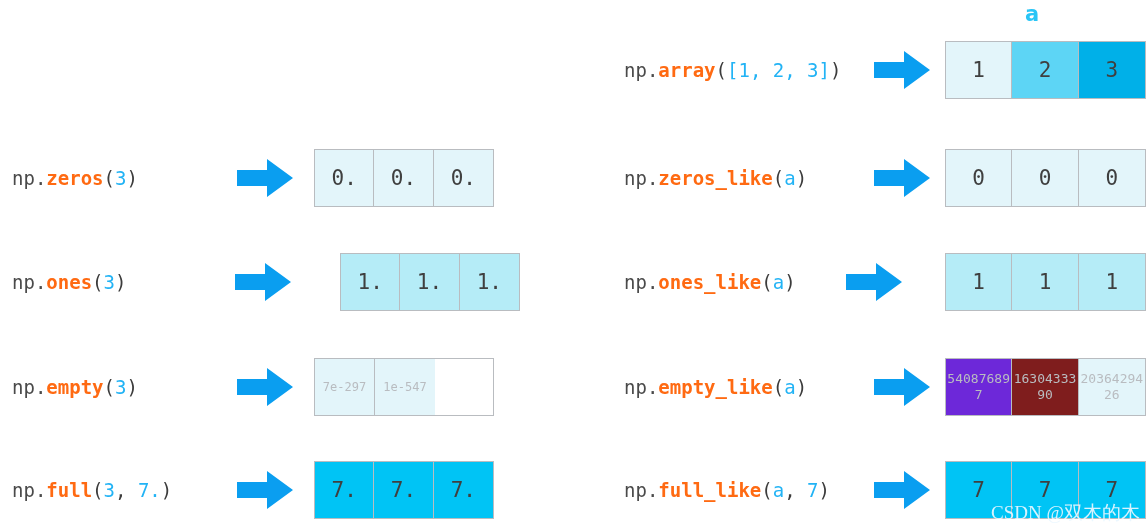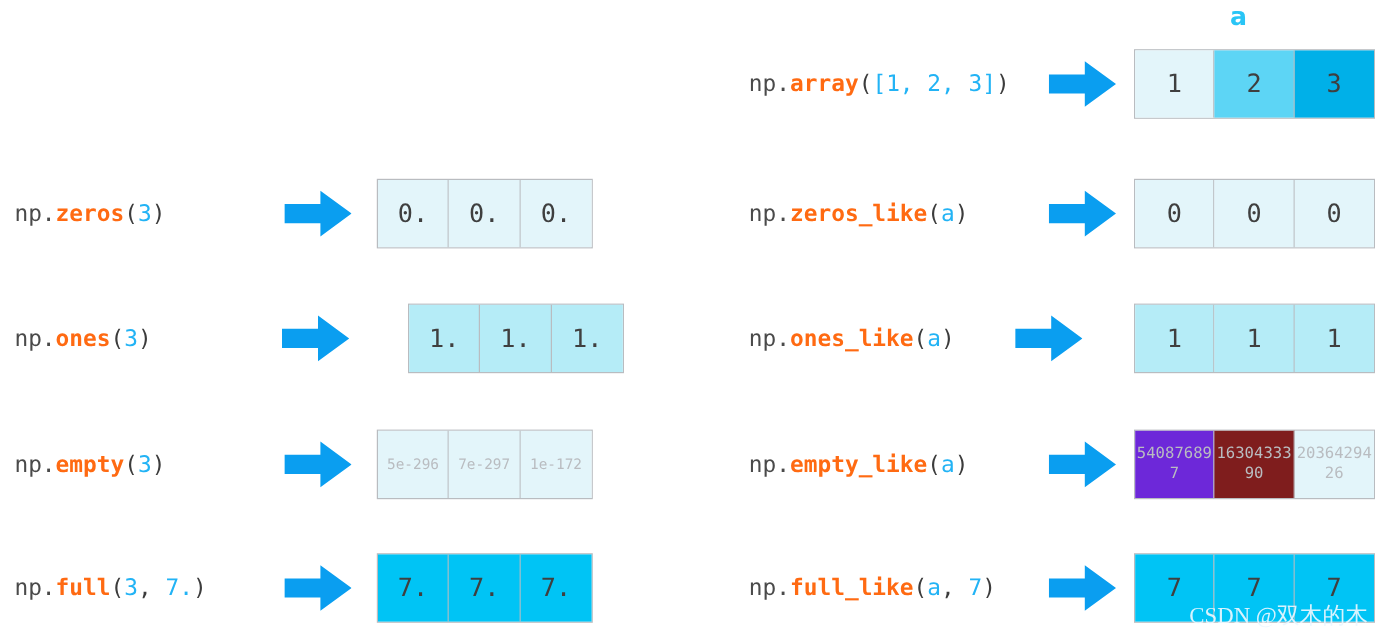--- a/index.html
+++ b/index.html
@@ -219,23 +219,22 @@
   </div>
 
   <div class="row col-left row-3">
     <div class="label"><span class="tok-ns">np.</span><span class="tok-fn">empty</span><span class="tok-punct">(</span><span class="tok-num">3</span><span class="tok-punct">)</span></div>
     <div class="arrow-wrap">
       <svg class="arrow" viewBox="0 0 56 42">
         <path d="M0 13 L30 13 L30 2 L56 21 L30 40 L30 29 L0 29 Z" fill="#0a9ef0"></path>
       </svg>
     </div>
     <div class="array arr-left">
-      <div class="cell tiny" style="background:#e3f5fa">5e-296</div>
       <div class="cell tiny" style="background:#e3f5fa">7e-297</div>
-      <div class="cell tiny" style="background:#e3f5fa">1e-172</div>
+      <div class="cell tiny" style="background:#e3f5fa">1e-547</div>
     </div>
   </div>
 
   <div class="row col-right row-3">
     <div class="label"><span class="tok-ns">np.</span><span class="tok-fn">empty_like</span><span class="tok-punct">(</span><span class="tok-var">a</span><span class="tok-punct">)</span></div>
     <div class="arrow-wrap">
       <svg class="arrow" viewBox="0 0 56 42">
         <path d="M0 13 L30 13 L30 2 L56 21 L30 40 L30 29 L0 29 Z" fill="#0a9ef0"></path>
       </svg>
     </div>

